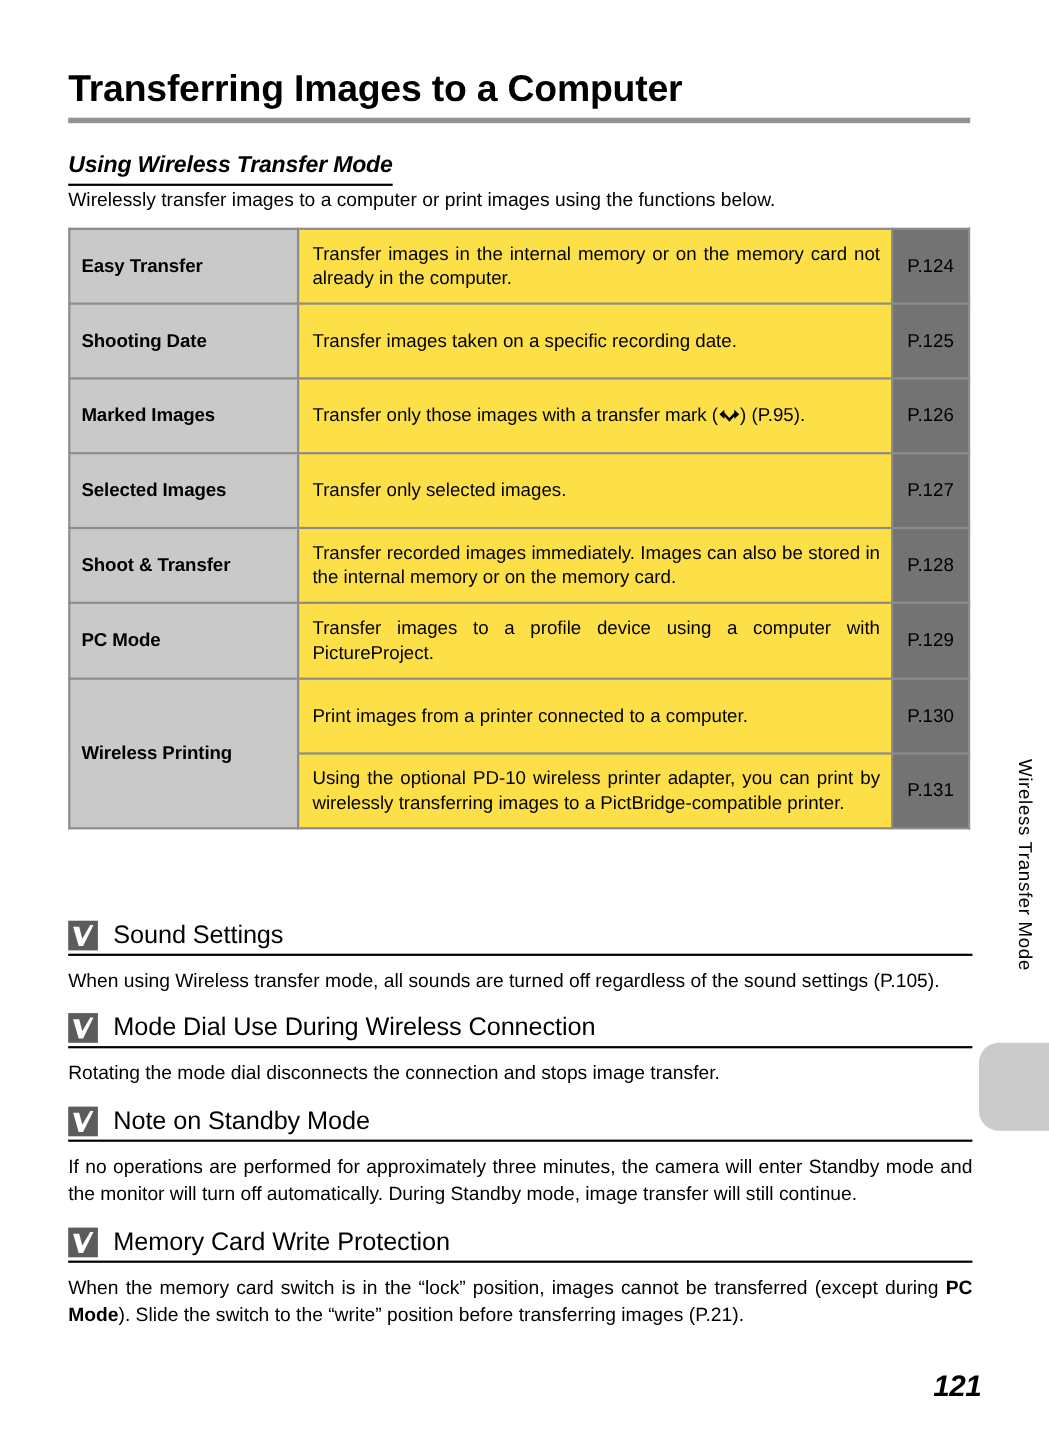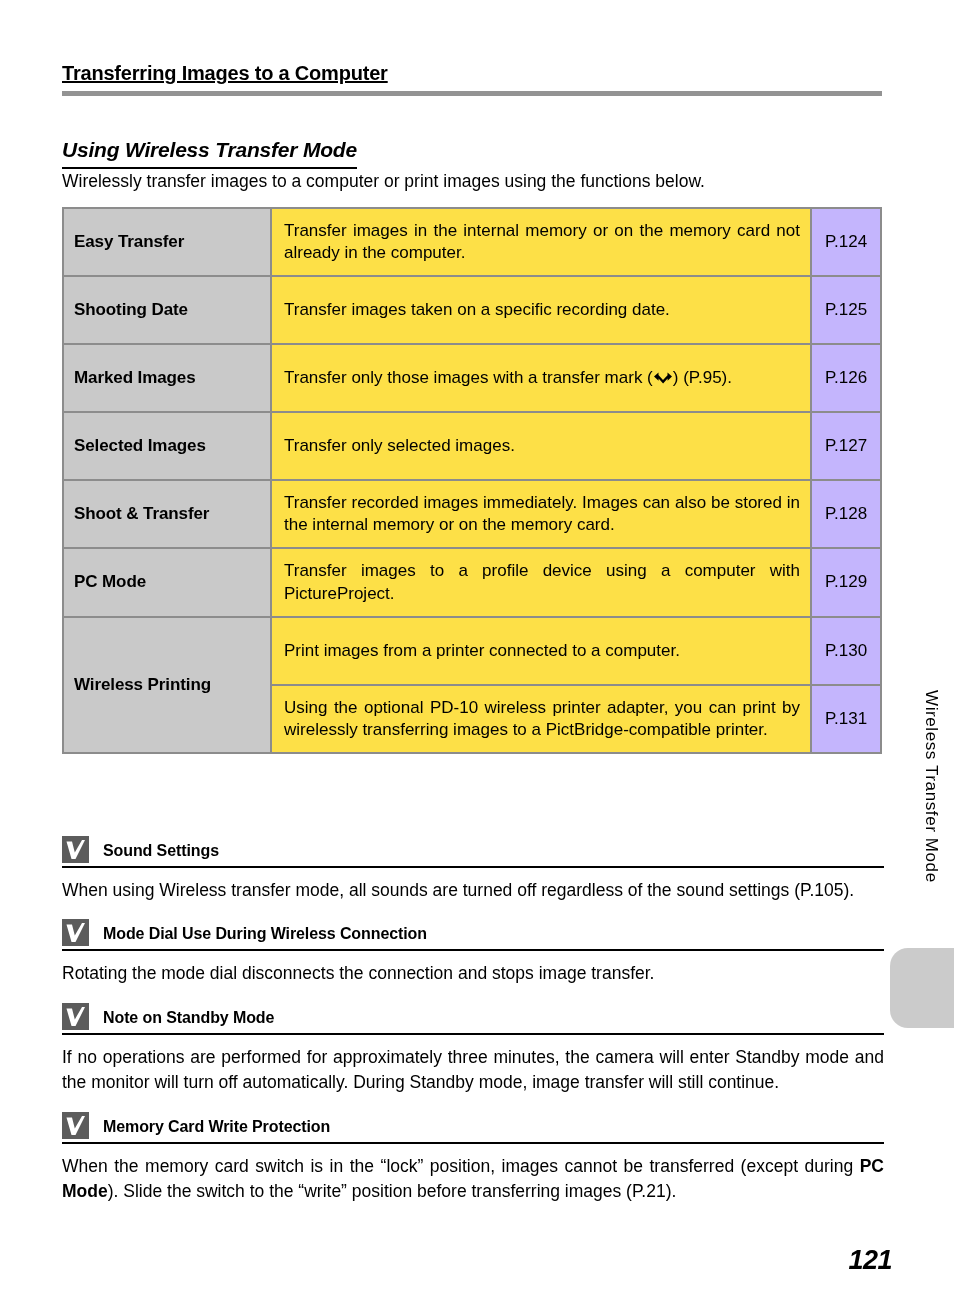--- a/index.html
+++ b/index.html
@@ -25,27 +25,26 @@
   }
 
   
   .title-block {
     position: absolute;
     left: 62px;
     top: 62px;
     width: 820px;
   }
   .page-title {
-    font-size: 20px;
+    font-size: 34px;
     font-weight: bold;
     letter-spacing: -0.2px;
     line-height: 1.12;
     margin: 0;
     white-space: nowrap;
-    text-decoration: underline;
   }
   .title-rule {
     margin-top: 7px;
     height: 5px;
     background: #939393;
     width: 820px;
   }
 
   
   .subtitle {
@@ -101,21 +100,21 @@
     text-align: justify;
     text-justify: inter-word;
     background: #fde047;
   }
   td.desc-cell.nojust {
     text-align: left;
   }
   td.page-cell {
     width: 70px;
     text-align: center;
-    background: #c4b5fd;
+    background: #737373;
     font-size: 17px;
     padding: 22px 2px;
   }
 
   
   .mark-icon {
     display: inline-block;
     vertical-align: -2px;
     width: 20px;
     height: 14px;
@@ -164,22 +163,22 @@
   .check-icon {
     display: inline-block;
     width: 27px;
     height: 27px;
     background: #5c5c5c;
     vertical-align: -6px;
     position: relative;
   }
   .check-icon svg { display: block; }
   .note-title {
-    font-size: 16px;
-    font-weight: bold;
+    font-size: 23px;
+    font-weight: normal;
     letter-spacing: -0.1px;
     margin-left: 14px;
     vertical-align: 1px;
   }
   .note-body {
     font-size: 17.5px;
     line-height: 1.45;
     text-align: justify;
     text-justify: inter-word;
     margin: 0 0 16px 0;

